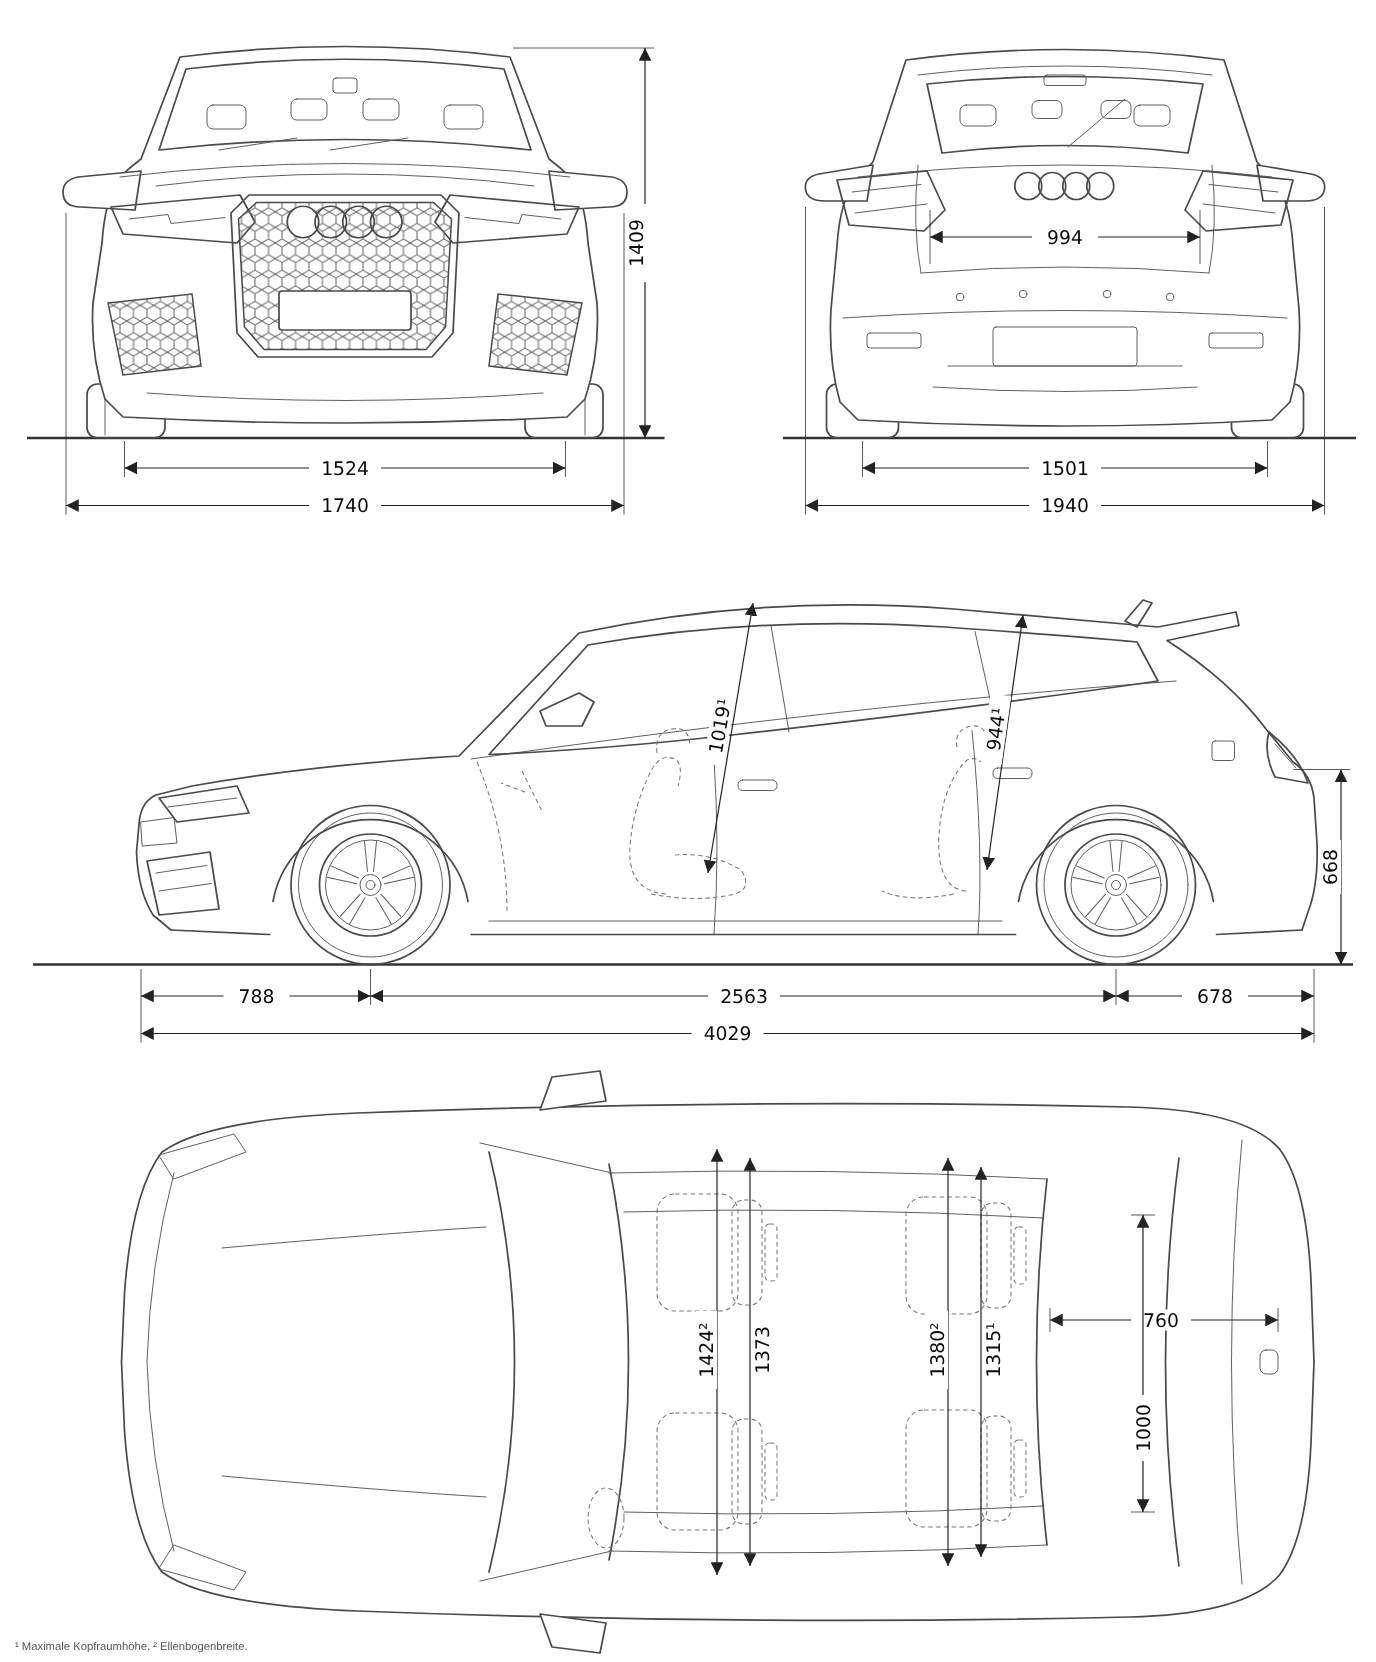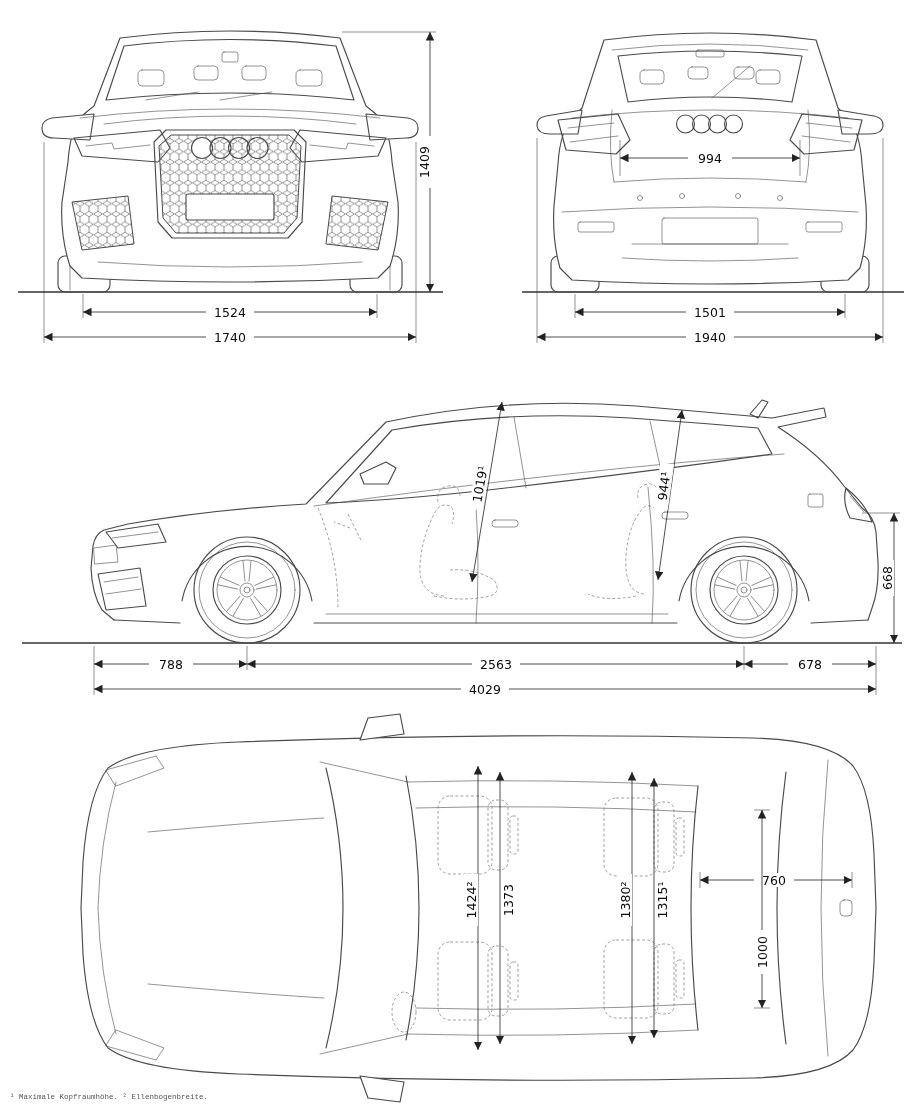--- a/index.html
+++ b/index.html
@@ -10,21 +10,21 @@
   .t   {fill:none;stroke:#5a5a5a;stroke-width:0.65;stroke-linejoin:round;stroke-linecap:round}
   .wf  {fill:#ffffff;stroke:#4a4a4a;stroke-width:1.15;stroke-linejoin:round}
   .hx  {fill:url(#hexp);stroke:#4a4a4a;stroke-width:1}
   .dash{fill:none;stroke:#787878;stroke-width:0.7;stroke-dasharray:3 2.2}
   .dim {fill:none;stroke:#222;stroke-width:0.8}
   .ext {fill:none;stroke:#222;stroke-width:0.5}
   .gnd {fill:none;stroke:#333;stroke-width:1.6}
   .bg  {fill:#ffffff}
   .dtxt{font:12.5px "DejaVu Sans",sans-serif;fill:#0a0a0a;text-anchor:middle}
   .foot{position:absolute;left:10px;top:1093px;font-size:7.5px;color:#555;
-        font-family:Liberation Mono, monospace}
+        font-family:Liberation Sans, sans-serif}
 </style>
 </head>
 <body>
 
 <div id="canvas">
 
   <svg width="0" height="0">
     <defs>
       <marker id="ar" viewBox="0 0 10 10" refX="10" refY="5" markerWidth="8.5" markerHeight="8.5" markerUnits="userSpaceOnUse" orient="auto-start-reverse">
         <path d="M0 0 L10 5 L0 10 Z" fill="#222"></path>

